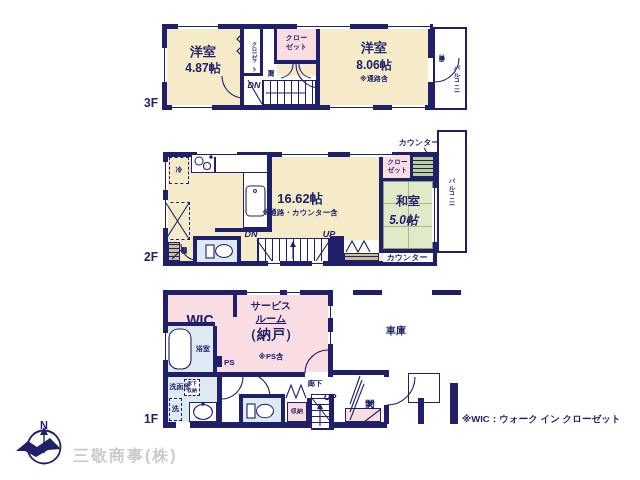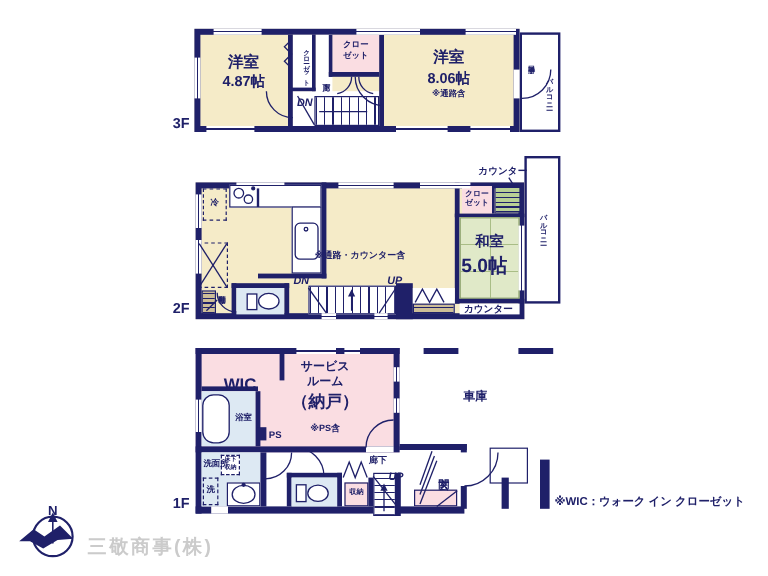--- a/index.html
+++ b/index.html
@@ -110,29 +110,30 @@
   <div class="a win-h" style="left:282px;top:152px;width:46px;height:5px;"></div>
   <div class="a win-h" style="left:350px;top:152px;width:42px;height:5px;"></div>
   <div class="a win-v" style="left:163px;top:162px;width:5px;height:28px;"></div>
   <div class="a win-v" style="left:163px;top:200px;width:5px;height:28px;"></div>
   <div class="a win-v" style="left:432px;top:188px;width:5px;height:54px;"></div>
   <div class="a win-h" style="left:268px;top:261px;width:12px;height:5px;"></div>
   <div class="a win-h" style="left:312px;top:261px;width:11px;height:5px;"></div>
 
   <div class="a lbl" style="left:140px;top:251px;width:22px;font-size:12px;">2F</div>
   <div class="a lbl" style="left:169px;top:166px;width:20px;font-size:7px;">冷</div>
+  <div class="a lbl" style="left:255px;top:192px;width:90px;font-size:13px;">16.62帖</div>
   <div class="a lbl" style="left:245px;top:209px;width:110px;font-size:7.5px;">※通路・カウンター含</div>
   <div class="a lbl vert" style="left:177px;top:226px;width:10px;height:32px;font-size:6px;">可動棚</div>
   <div class="a lbl it" style="left:242px;top:229px;width:18px;font-size:9px;">DN</div>
   <div class="a lbl it" style="left:320px;top:229px;width:18px;font-size:9px;">UP</div>
   <div class="a lbl" style="left:385px;top:158px;width:25px;font-size:6.5px;">クロー</div>
   <div class="a lbl" style="left:385px;top:166px;width:25px;font-size:6.5px;">ゼット</div>
   <div class="a lbl" style="left:396px;top:138px;width:46px;font-size:8px;">カウンター</div>
   <div class="a lbl" style="left:383px;top:195px;width:50px;font-size:12px;">和室</div>
-  <div class="a lbl" style="left:383px;top:214px;width:41px;font-size:16px;">5.0帖</div>
+  <div class="a lbl" style="left:383px;top:214px;width:41px;font-size:12px;font-style:italic;">5.0帖</div>
   <div class="a lbl" style="left:384px;top:253px;width:46px;font-size:8px;">カウンター</div>
   <div class="a lbl vert" style="left:444px;top:162px;width:11px;height:52px;font-size:6px;">バルコニー</div>
 
   <div class="a pink" style="left:163px;top:290px;width:170px;height:87px;"></div>
 
   <div class="a wall" style="left:163px;top:290px;width:170px;height:5px;"></div>
   <div class="a wall" style="left:163px;top:290px;width:5px;height:138px;"></div>
   <div class="a wall" style="left:328px;top:290px;width:5px;height:85px;"></div>
   <div class="a wall" style="left:163px;top:422px;width:224px;height:6px;"></div>
 
@@ -173,21 +174,21 @@
   <div class="a win-h" style="left:247px;top:290px;width:33px;height:5px;"></div>
   <div class="a win-h" style="left:287px;top:290px;width:13px;height:5px;"></div>
   <div class="a win-v" style="left:163px;top:333px;width:5px;height:27px;"></div>
   <div class="a win-v" style="left:328px;top:306px;width:5px;height:12px;"></div>
   <div class="a win-v" style="left:328px;top:332px;width:5px;height:12px;"></div>
   <div class="a gap" style="left:176px;top:422px;width:14px;height:6px;"></div>
 
   <div class="a lbl" style="left:140px;top:413px;width:22px;font-size:12px;">1F</div>
   <div class="a lbl" style="left:175px;top:312px;width:50px;font-size:14px;">WIC</div>
   <div class="a lbl" style="left:226px;top:300px;width:90px;font-size:10px;">サービス</div>
-  <div class="a lbl" style="left:226px;top:313px;width:90px;font-size:10px;">ルーム</div>
+  <div class="a lbl" style="left:226px;top:313px;width:90px;font-size:10px;text-decoration:underline;">ルーム</div>
   <div class="a lbl" style="left:226px;top:326px;width:90px;font-size:14px;">（納戸）</div>
   <div class="a lbl" style="left:226px;top:353px;width:90px;font-size:7.5px;">※PS含</div>
   <div class="a lbl" style="left:191px;top:345px;width:24px;font-size:7px;">浴室</div>
   <div class="a lbl" style="left:224px;top:358px;width:18px;font-size:8px;text-align:left;">PS</div>
   <div class="a lbl" style="left:166px;top:383px;width:28px;font-size:7px;">洗面所</div>
   <div class="a lbl" style="left:184px;top:381px;width:16px;font-size:5px;">床下</div>
   <div class="a lbl" style="left:184px;top:388px;width:16px;font-size:5px;">収納</div>
   <div class="a lbl" style="left:169px;top:405px;width:13px;font-size:7px;">洗</div>
   <div class="a lbl" style="left:287px;top:408px;width:20px;font-size:6px;">収納</div>
   <div class="a lbl" style="left:300px;top:380px;width:30px;font-size:7.5px;">廊下</div>

